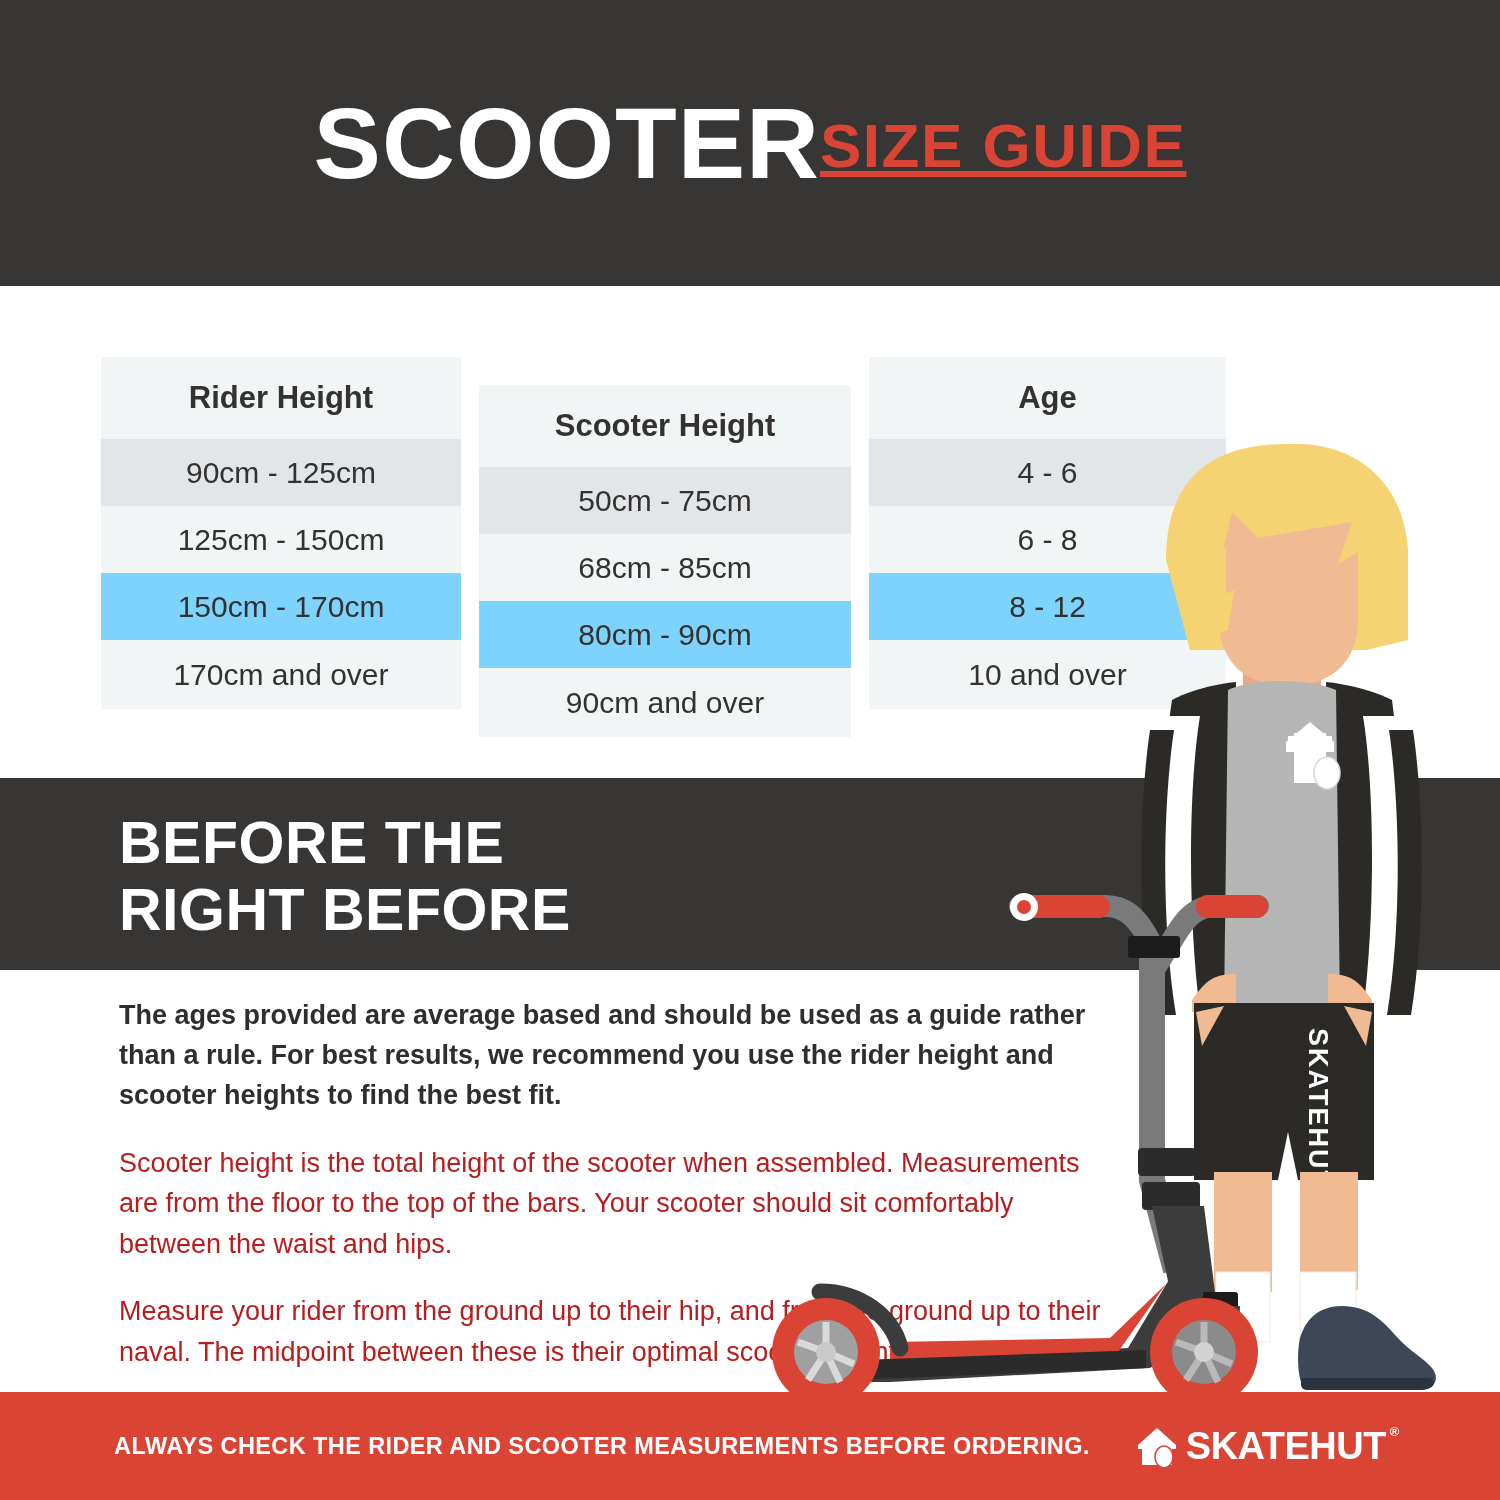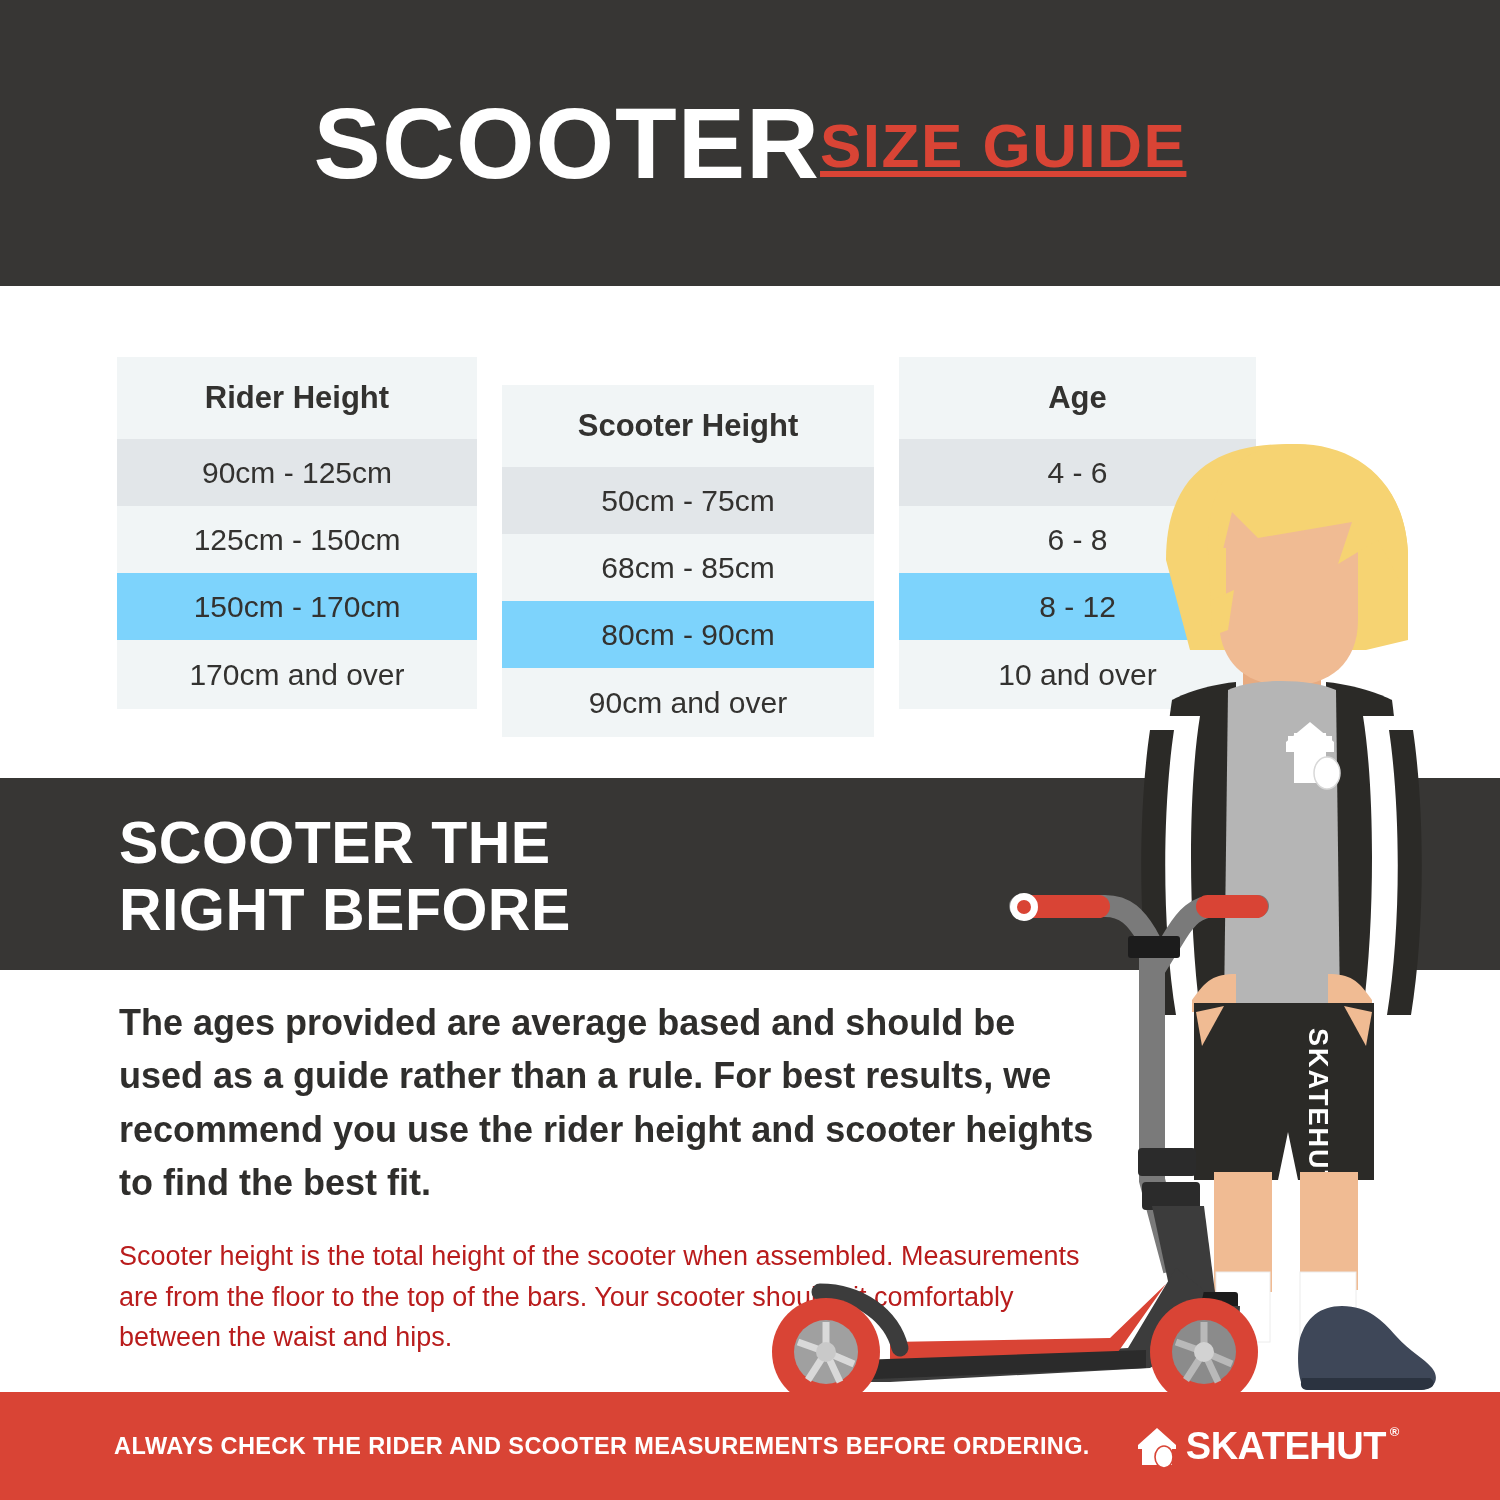--- a/index.html
+++ b/index.html
@@ -23,22 +23,22 @@
     color:#ffffff; font-size:101px; font-weight:bold;
     letter-spacing:1px; line-height:0.98; text-align:center;
   }
   .title-sub {
     color:#d94435; font-size:62px; font-weight:bold;
     letter-spacing:1.5px; line-height:1.05; margin-top:6px; text-align:center;text-decoration:underline;
   }
 
   
   .table-wrap {
-    position:absolute; left:117px; top:357px; width:1113px; height:380px;
-    display:flex; gap:25px; z-index:3;
+    position:absolute; left:101px; top:357px; width:1113px; height:380px;
+    display:flex; gap:18px; z-index:3;
   }
   .col { flex:1; display:flex; flex-direction:column; }
   .col.c1 { flex:0 0 360px; }
   .col.c2 { flex:0 0 372px;justify-content:flex-end; }
   .col.c3 { flex:0 0 357px; }
   .cell {
     display:flex; align-items:center; justify-content:center;
     text-align:center; color:#333230;
     font-size:30px;
   }
@@ -55,21 +55,21 @@
   }
   .mid-title {
     position:absolute; left:119px; top:810px; width:900px;
     color:#ffffff; font-size:59px; font-weight:bold;
     line-height:1.13; letter-spacing:0.5px; z-index:4;
   }
 
   
   .body-copy { position:absolute; left:119px; top:996px; width:990px; z-index:4; }
   .p-bold {
-    font-size:36px; font-weight:bold; color:#2f2e2c;
+    font-size:27px; font-weight:bold; color:#2f2e2c;
     line-height:1.48; margin-bottom:27px;
   }
   .p-reg {
     font-size:27px; color:#b91c1c; line-height:1.5; margin-bottom:27px;
   }
 
   
   .footer {
     position:absolute; left:0; top:1392px; width:1500px; height:108px;
     background:#d94435; z-index:6;
@@ -120,21 +120,21 @@
       <div class="cell head">Age</div>
       <div class="cell r0">4 - 6</div>
       <div class="cell r1">6 - 8</div>
       <div class="cell r2">8 - 12</div>
       <div class="cell r3">10 and over</div>
     </div>
   </div>
 
   <div class="mid-band"></div>
   <div class="mid-title">
-    <div>SCOOTER THE</div>
+    <div>BEFORE THE</div>
     <div>RIGHT BEFORE</div>
   </div>
 
   <div class="body-copy">
     <p class="p-bold">The ages provided are average based and should be used as a guide rather than a rule. For best results, we recommend you use the rider height and scooter heights to find the best fit.</p>
     <p class="p-reg">Scooter height is the total height of the scooter when assembled. Measurements are from the floor to the top of the bars. Your scooter should sit comfortably between the waist and hips.</p>
     <p class="p-reg">Measure your rider from the ground up to their hip, and from the ground up to their naval. The midpoint between these is their optimal scooter height.</p>
   </div>
 
   <svg class="illus" viewBox="0 0 1500 1500">

